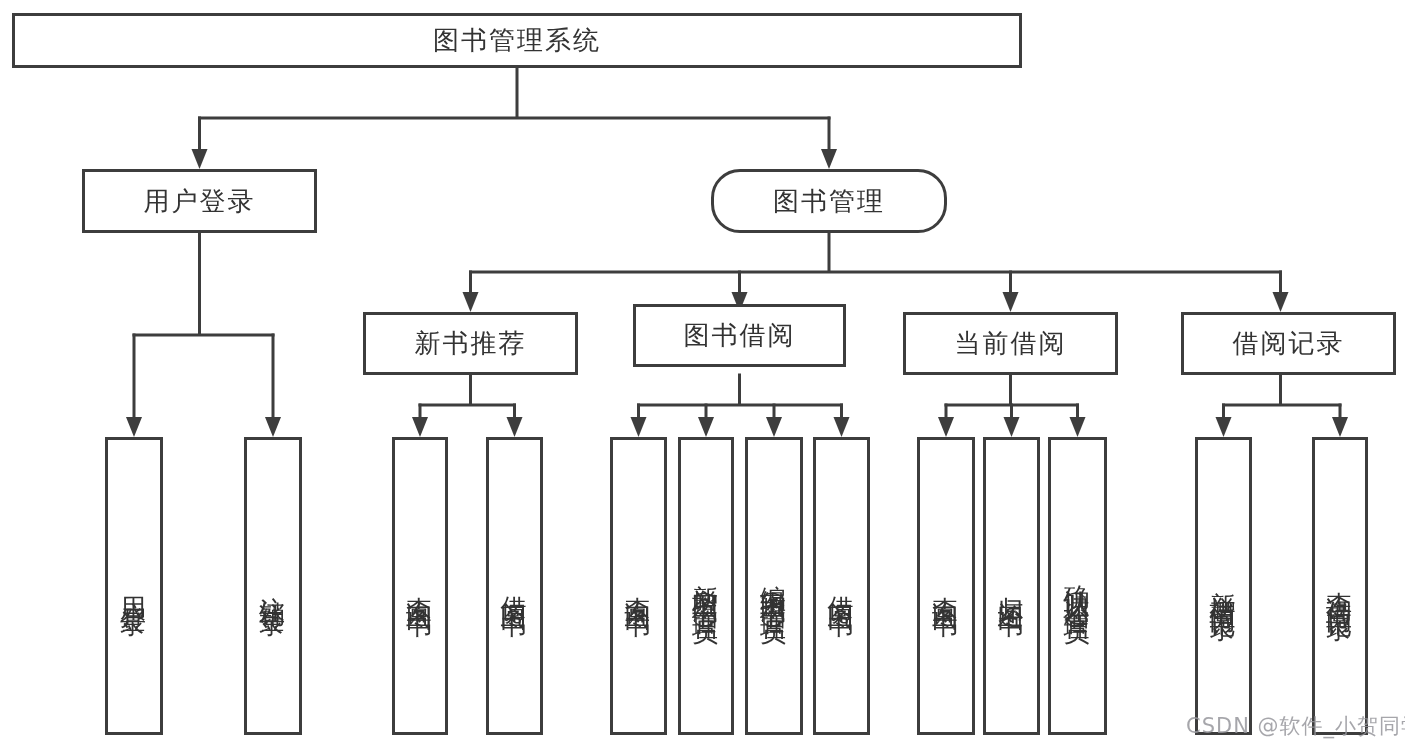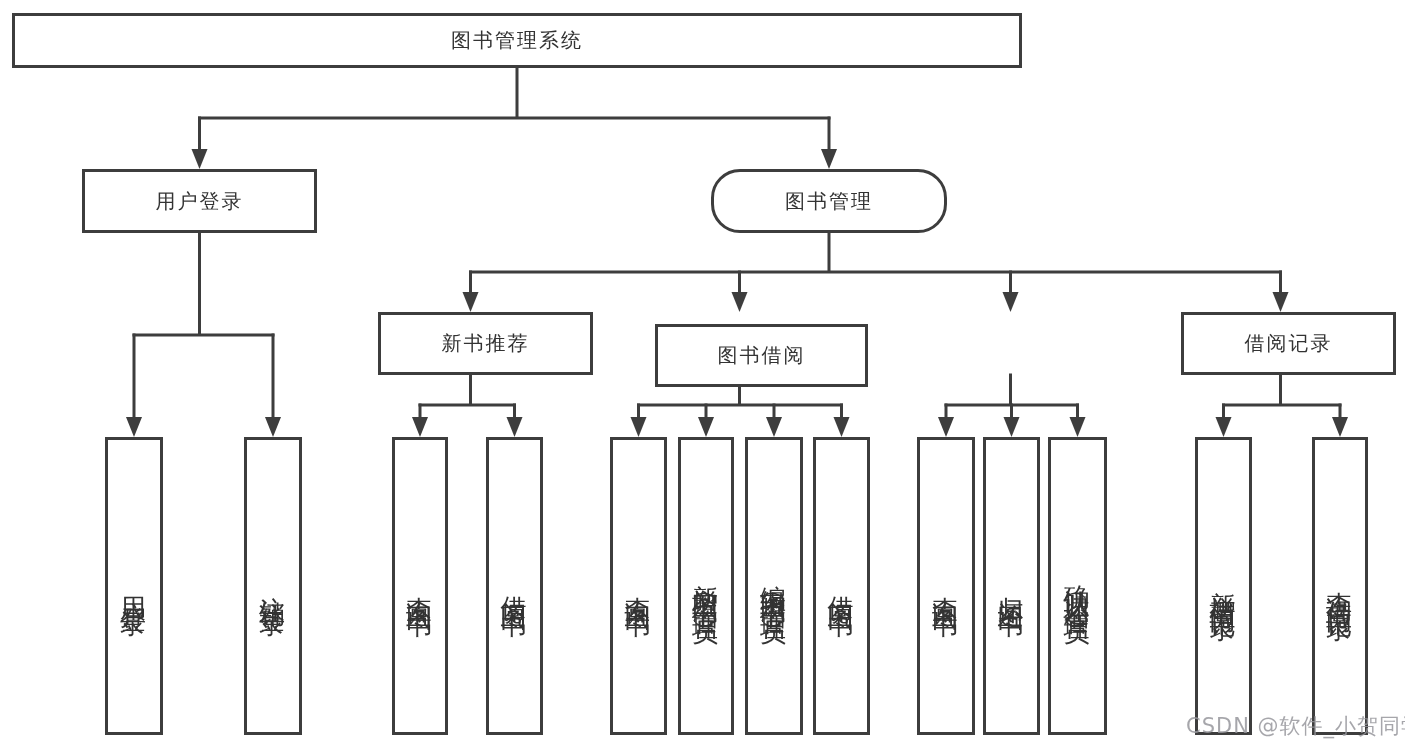--- a/index.html
+++ b/index.html
@@ -15,21 +15,21 @@
     position:absolute;
     box-sizing:border-box;
     border:3px solid #3d3d3d;
     background:#ffffff;
     display:flex;
     align-items:center;
     justify-content:center;
     color:#333333;
   }
   .h .label{
-    font-size:20px;
+    font-size:26px;
     letter-spacing:2px;
     white-space:nowrap;
     color:#333333;
   }
   .v .label{
     writing-mode:vertical-rl;
     text-orientation:mixed;
     font-size:26px;
     letter-spacing:5px;
     color:#333333;
@@ -122,25 +122,28 @@
     <span class="label">图书管理系统</span>
   </div>
 
   <div class="box h" style="left:82px;top:169px;width:235px;height:64px;">
     <span class="label">用户登录</span>
   </div>
   <div class="box h" style="left:711px;top:169px;width:236px;height:64px;border-radius:29px;">
     <span class="label">图书管理</span>
   </div>
 
-  <div class="box h" style="left:378px;top:312px;width:215px;height:63px;">
+  <div class="box h" style="left:363px;top:312px;width:215px;height:63px;">
     <span class="label">新书推荐</span>
   </div>
-  <div class="box h" style="left:633px;top:324px;width:213px;height:63px;margin-left:22px;">
+  <div class="box h" style="left:633px;top:304px;width:213px;height:63px;">
     <span class="label">图书借阅</span>
+  </div>
+  <div class="box h" style="left:903px;top:312px;width:215px;height:63px;">
+    <span class="label">当前借阅</span>
   </div>
   <div class="box h" style="left:1173px;top:312px;width:215px;height:63px;margin-left:8px;">
     <span class="label">借阅记录</span>
   </div>
 
   <div class="box v" style="left:105px;top:437px;width:58px;height:298px;">
     <span class="label">用户登录</span>
   </div>
   <div class="box v" style="left:244px;top:437px;width:58px;height:298px;">
     <span class="label">注销登录</span>

